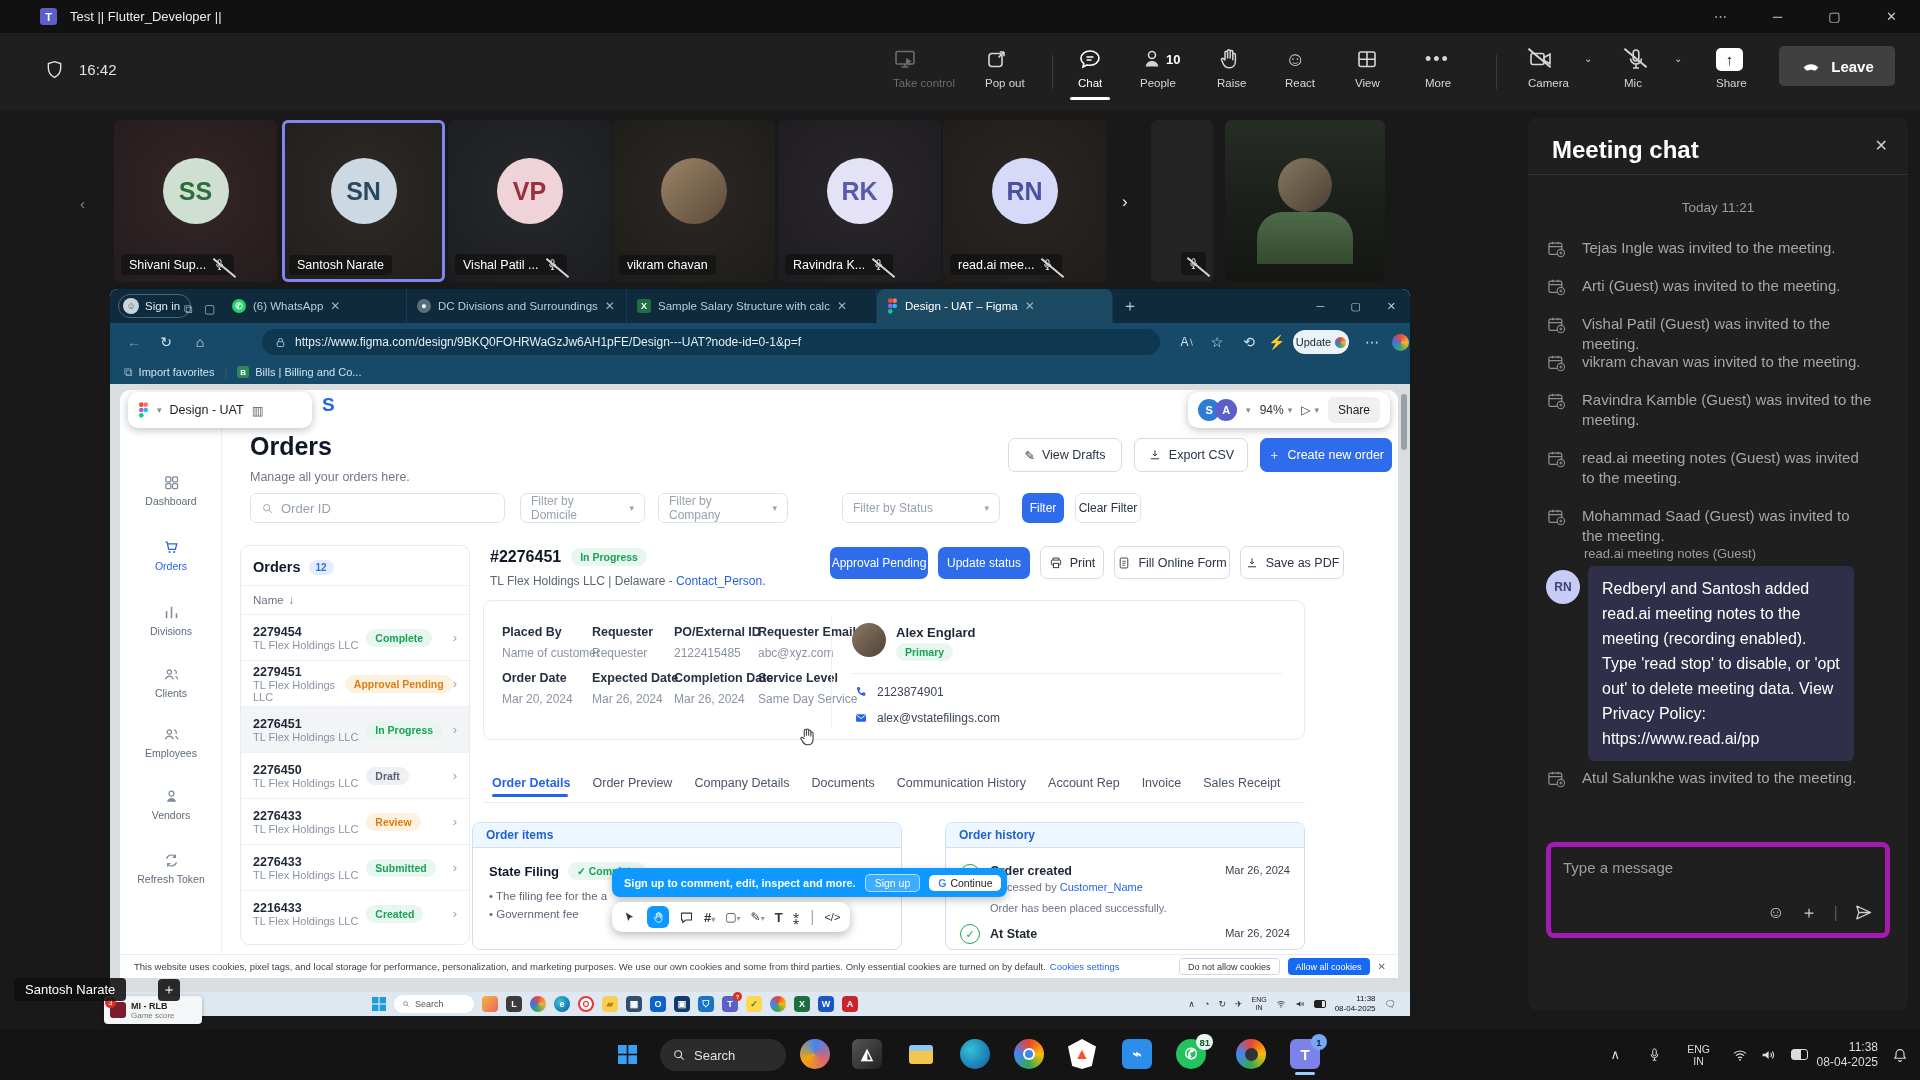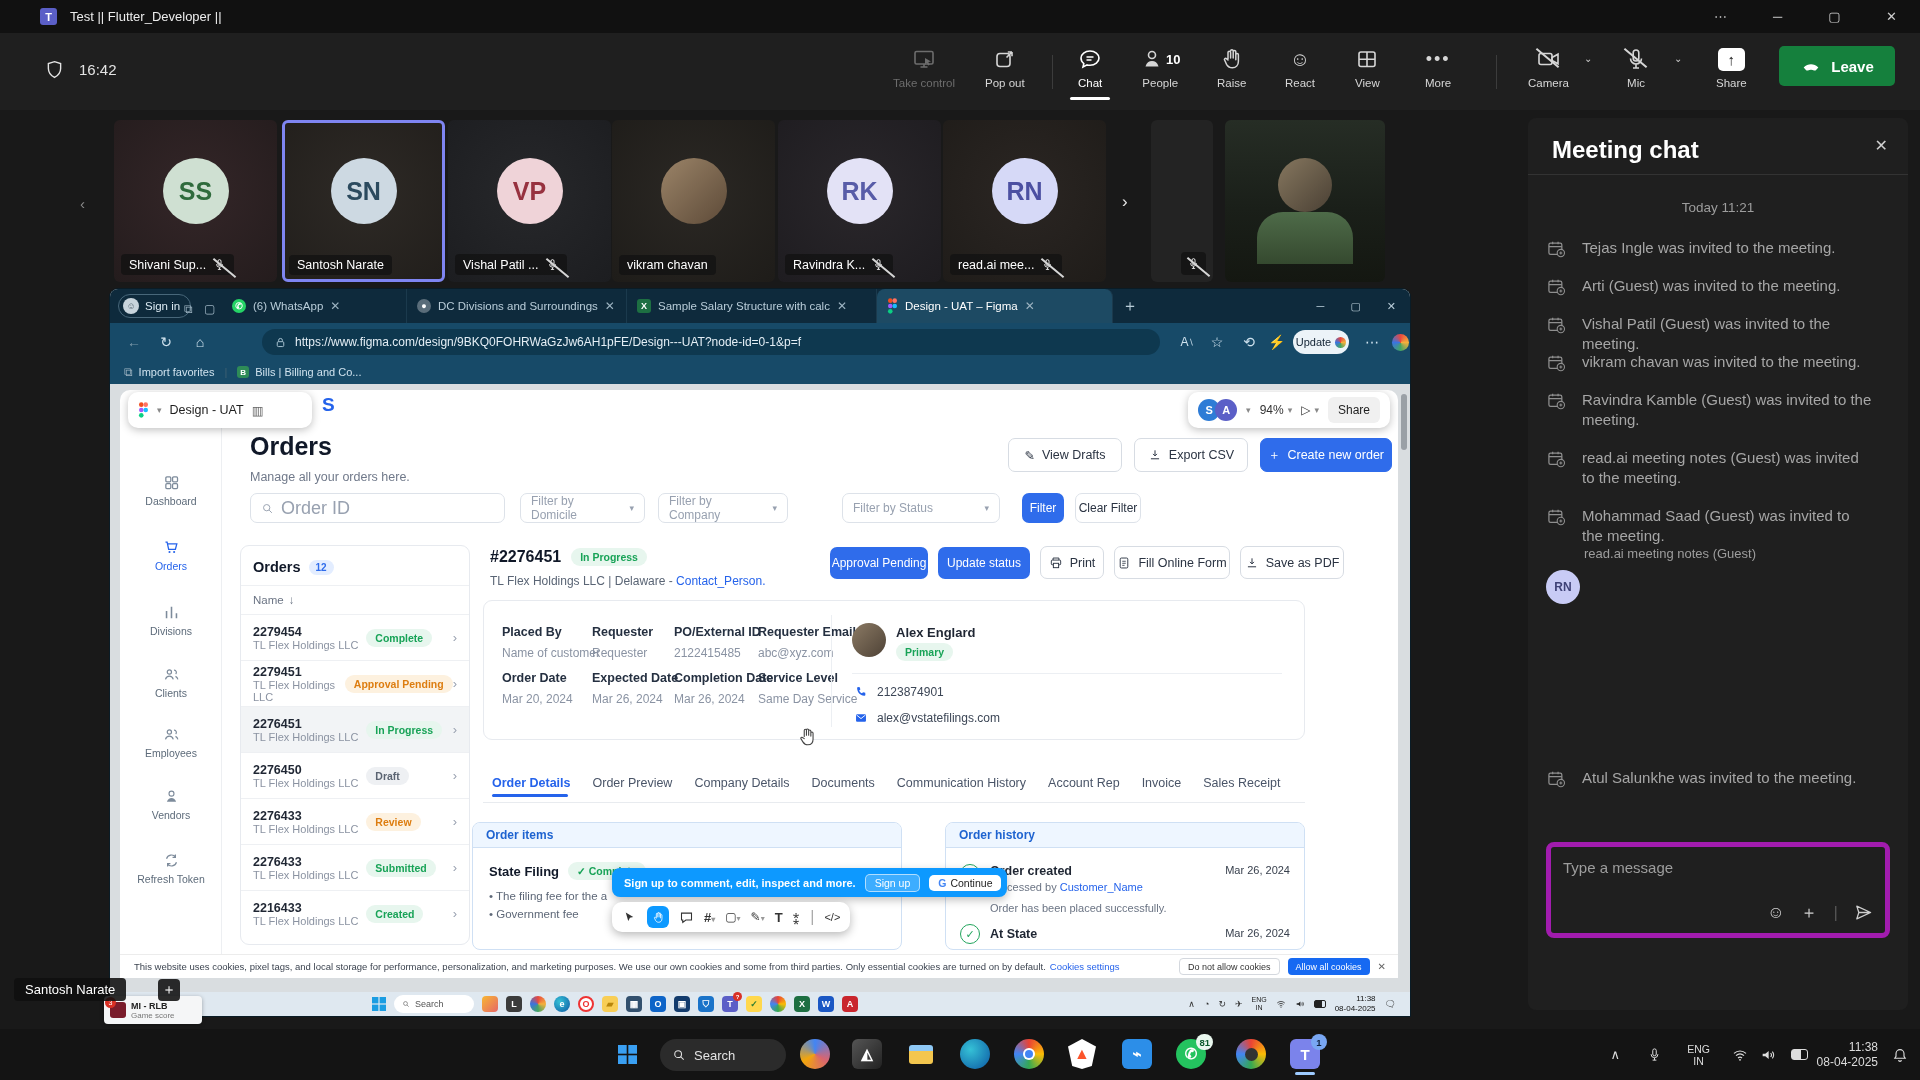--- a/index.html
+++ b/index.html
@@ -9,31 +9,31 @@
 svg{display:block}
 
 .titlebar{position:absolute;top:0;left:0;right:0;height:33px;background:#111;display:flex;align-items:center;padding-left:40px;gap:13px}
 .tlogo{width:17px;height:17px;background:#5b5fc7;border-radius:3px;color:#fff;font-size:11px;font-weight:bold;display:flex;align-items:center;justify-content:center}
 .ttitle{font-size:13px;color:#ececec}
 .wctrl{position:absolute;right:0;top:0;height:33px;display:flex}
 .wbtn{width:57px;height:33px;display:flex;align-items:center;justify-content:center;color:#cfcfcf;font-size:13px}
 
 .meetbar{position:absolute;top:33px;left:0;right:0;height:77px;background:#1f1f1f}
 .mtime{position:absolute;left:44px;top:26px;display:flex;align-items:center;gap:14px;color:#e3e3e3;font-size:15px}
-.mbtn{position:absolute;display:flex;flex-direction:column;align-items:center;gap:6px;color:#d6d6d6;font-size:11.5px;top:14px}
+.mbtn{position:absolute;display:flex;flex-direction:column;align-items:flex-start;gap:6px;color:#d6d6d6;font-size:11.5px;top:14px}
 .mbtn .ic{height:24px;display:flex;align-items:center;justify-content:center;color:#d6d6d6}
 .mbtn.dim,.mbtn.dim .ic{color:#6d6d6d}
 .mbtn.active,.mbtn.active .ic{color:#fff}
 .chat-underline{position:absolute;left:50%;transform:translateX(-50%);bottom:-11px;width:40px;height:3px;background:#fff;border-radius:2px}
 .vdiv{position:absolute;top:22px;width:1px;height:34px;background:#3c3c3c}
 .slashwrap{position:relative}
 .slashwrap:after{content:"";position:absolute;left:-3px;top:10px;width:29px;height:2px;background:#d6d6d6;transform:rotate(40deg)}
 .chev{font-size:10px;color:#cfcfcf}
 .shareic{width:27px;height:23px;background:#fff;border-radius:5px;color:#1b1b1b;display:flex;align-items:center;justify-content:center;font-size:15px;font-weight:bold}
-.leave{position:absolute;right:25px;top:13px;width:116px;height:40px;background:#15803d;border-radius:5px;display:flex;align-items:center;justify-content:center;gap:9px;color:#fff;font-size:15px;font-weight:bold}
+.leave{position:absolute;right:25px;top:13px;width:116px;height:40px;background:#404040;border-radius:5px;display:flex;align-items:center;justify-content:center;gap:9px;color:#fff;font-size:15px;font-weight:bold}
 .badge10{font-size:13px;font-weight:bold;color:#fff;margin-left:2px}
 
 .stage{position:absolute;top:110px;left:0;right:0;bottom:51px;background:#191919}
 .tile{position:absolute;top:10px;width:163px;height:162px;border-radius:6px;overflow:hidden}
 .tile .av{position:absolute;left:50%;top:44%;transform:translate(-50%,-50%);width:66px;height:66px;border-radius:50%;display:flex;align-items:center;justify-content:center;font-size:25px;font-weight:bold}
 .tile .namepill{position:absolute;left:7px;bottom:7px;max-width:150px;background:rgba(18,18,18,.78);border-radius:4px;padding:3px 8px;display:flex;align-items:center;gap:7px;font-size:12.5px;color:#fff;white-space:nowrap}
 .tile.sel{outline:3px solid #7f85f1;outline-offset:-3px}
 .micoff{position:relative;width:13px;height:15px;flex:0 0 auto}
 
 .browser{position:absolute;left:110px;top:179px;width:1300px;height:727px;border-radius:8px 8px 0 0;overflow:hidden;background:#e9e9e9;box-shadow:0 0 0 1px #0a1c26}
@@ -626,21 +626,21 @@
                 </svg>
               </span>
               <span>Export CSV</span>
           </div>
           <div class="obtn blue" style="left:1140px;top:48px;width:132px">
             <span>＋</span>
               <span>Create new order</span>
           </div>
 
           <div class="filterrow">
-            <div class="inp" style="left:130px;top:103px;width:255px;position:absolute;height:30px;border:1px solid #dde2e9;border-radius:7px;background:#fff;display:flex;align-items:center;gap:7px;padding:0 10px;color:#98a1b0;font-size:18px">
+            <div class="inp" style="left:130px;top:103px;width:255px;position:absolute;height:30px;border:1px solid #dde2e9;border-radius:7px;background:#fff;display:flex;align-items:center;gap:7px;padding:0 10px;color:#98a1b0;font-size:13px">
               <span>
                   <svg width="13" height="13">
                     <use href="#i-mag"></use>
                   </svg>
                 </span>
               <span>Order ID</span>
             </div>
             <div class="inp dd abs" style="left:400px;top:103px;width:125px">
               <span>Filter by Domicile</span>
                 <span style="font-size:9px">▾</span>
@@ -1054,20 +1054,21 @@
         <span class="sysic">
             <svg width="20" height="20">
               <use href="#i-calp"></use>
             </svg>
           </span>
         <span class="txt">Mohammad Saad (Guest) was invited to the meeting.</span>
       </div>
 
       <div class="abs" style="left:56px;top:428px;color:#9d9d9d;font-size:13px">read.ai meeting notes (Guest)</div>
       <div class="abs" style="left:18px;top:452px;width:34px;height:34px;border-radius:50%;background:#c8cbf5;color:#3f4277;font-size:12px;font-weight:bold;display:flex;align-items:center;justify-content:center">RN</div>
+      <div class="bubble">Redberyl and Santosh added read.ai meeting notes to the meeting (recording enabled). Type 'read stop' to disable, or 'opt out' to delete meeting data. View Privacy Policy: https://www.read.ai/pp</div>
 
       <div class="cmsg" style="top:650px">
         <span class="sysic">
             <svg width="20" height="20">
               <use href="#i-calp"></use>
             </svg>
           </span>
         <span class="txt">Atul Salunkhe was invited to the meeting.</span>
       </div>
 

